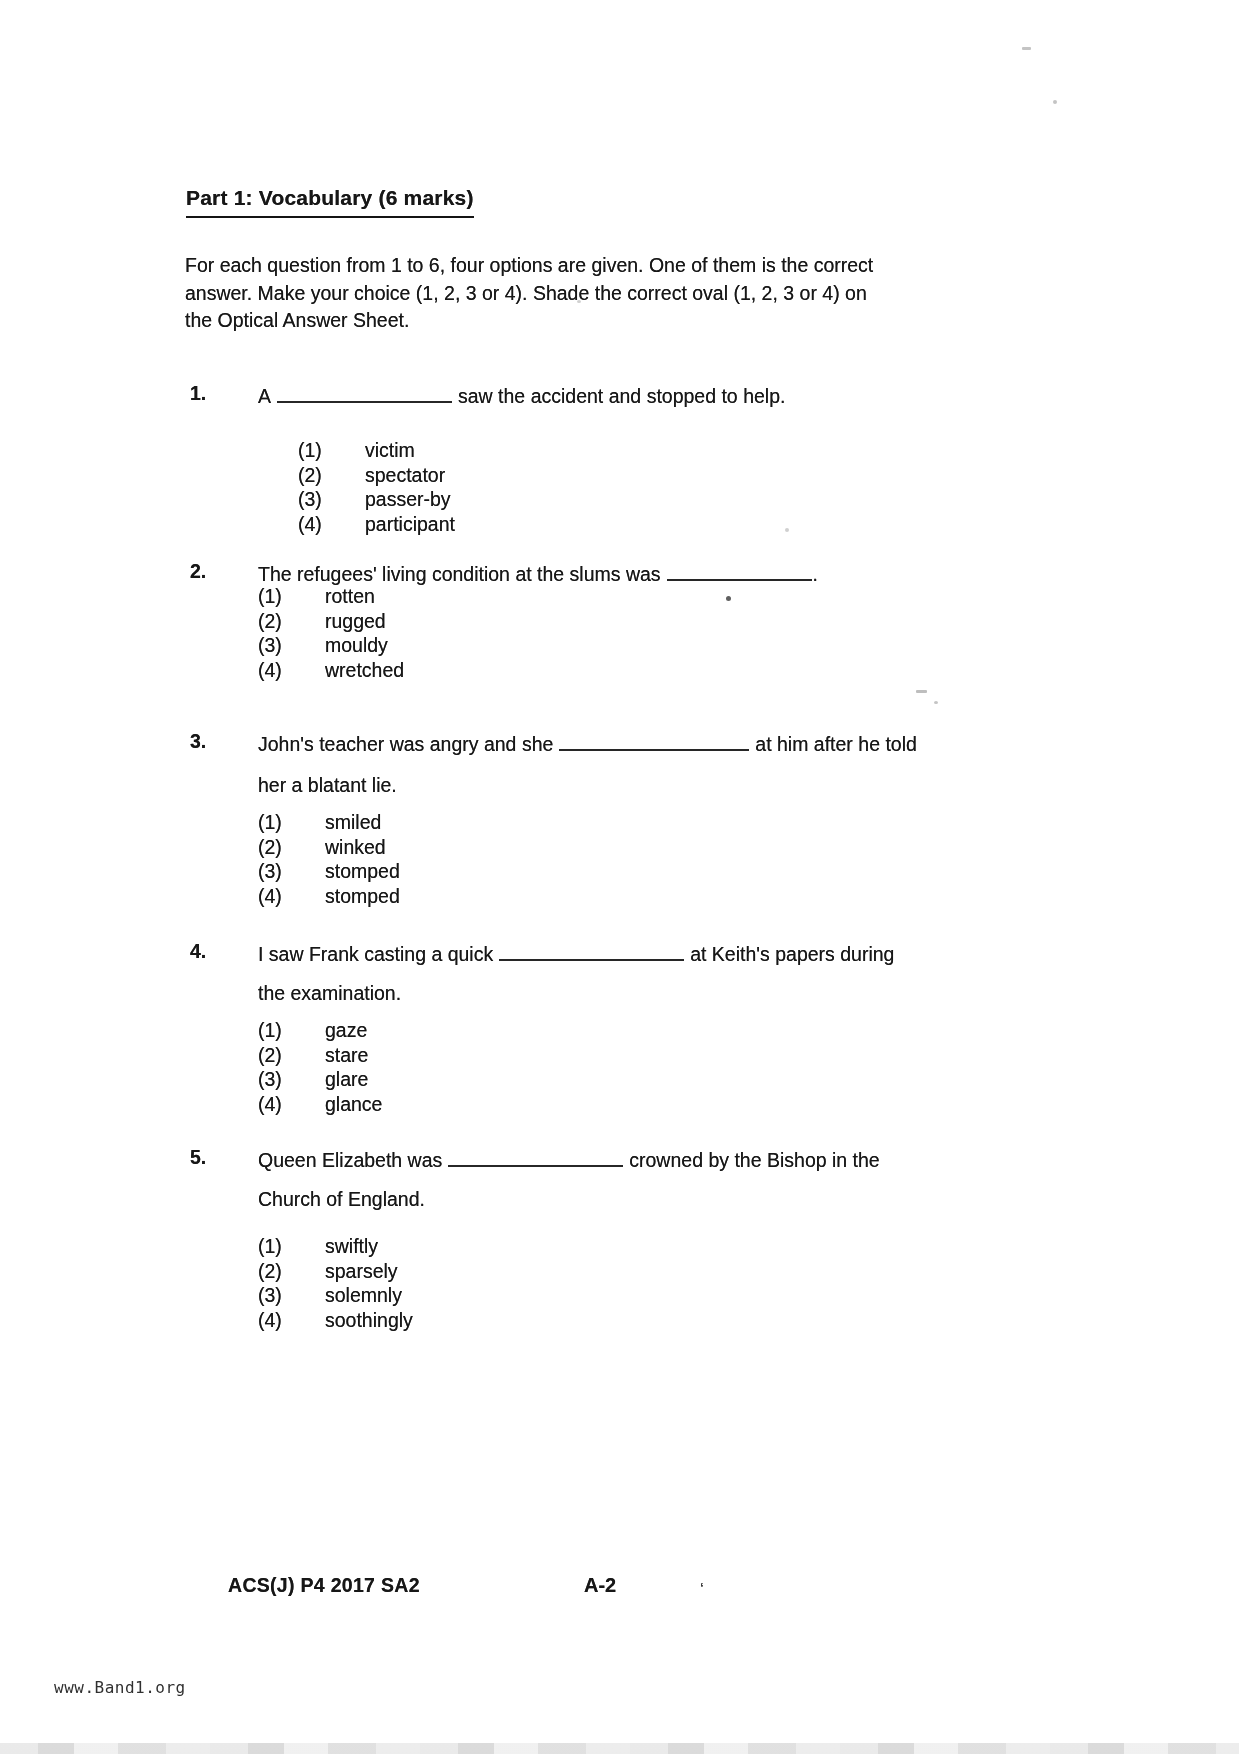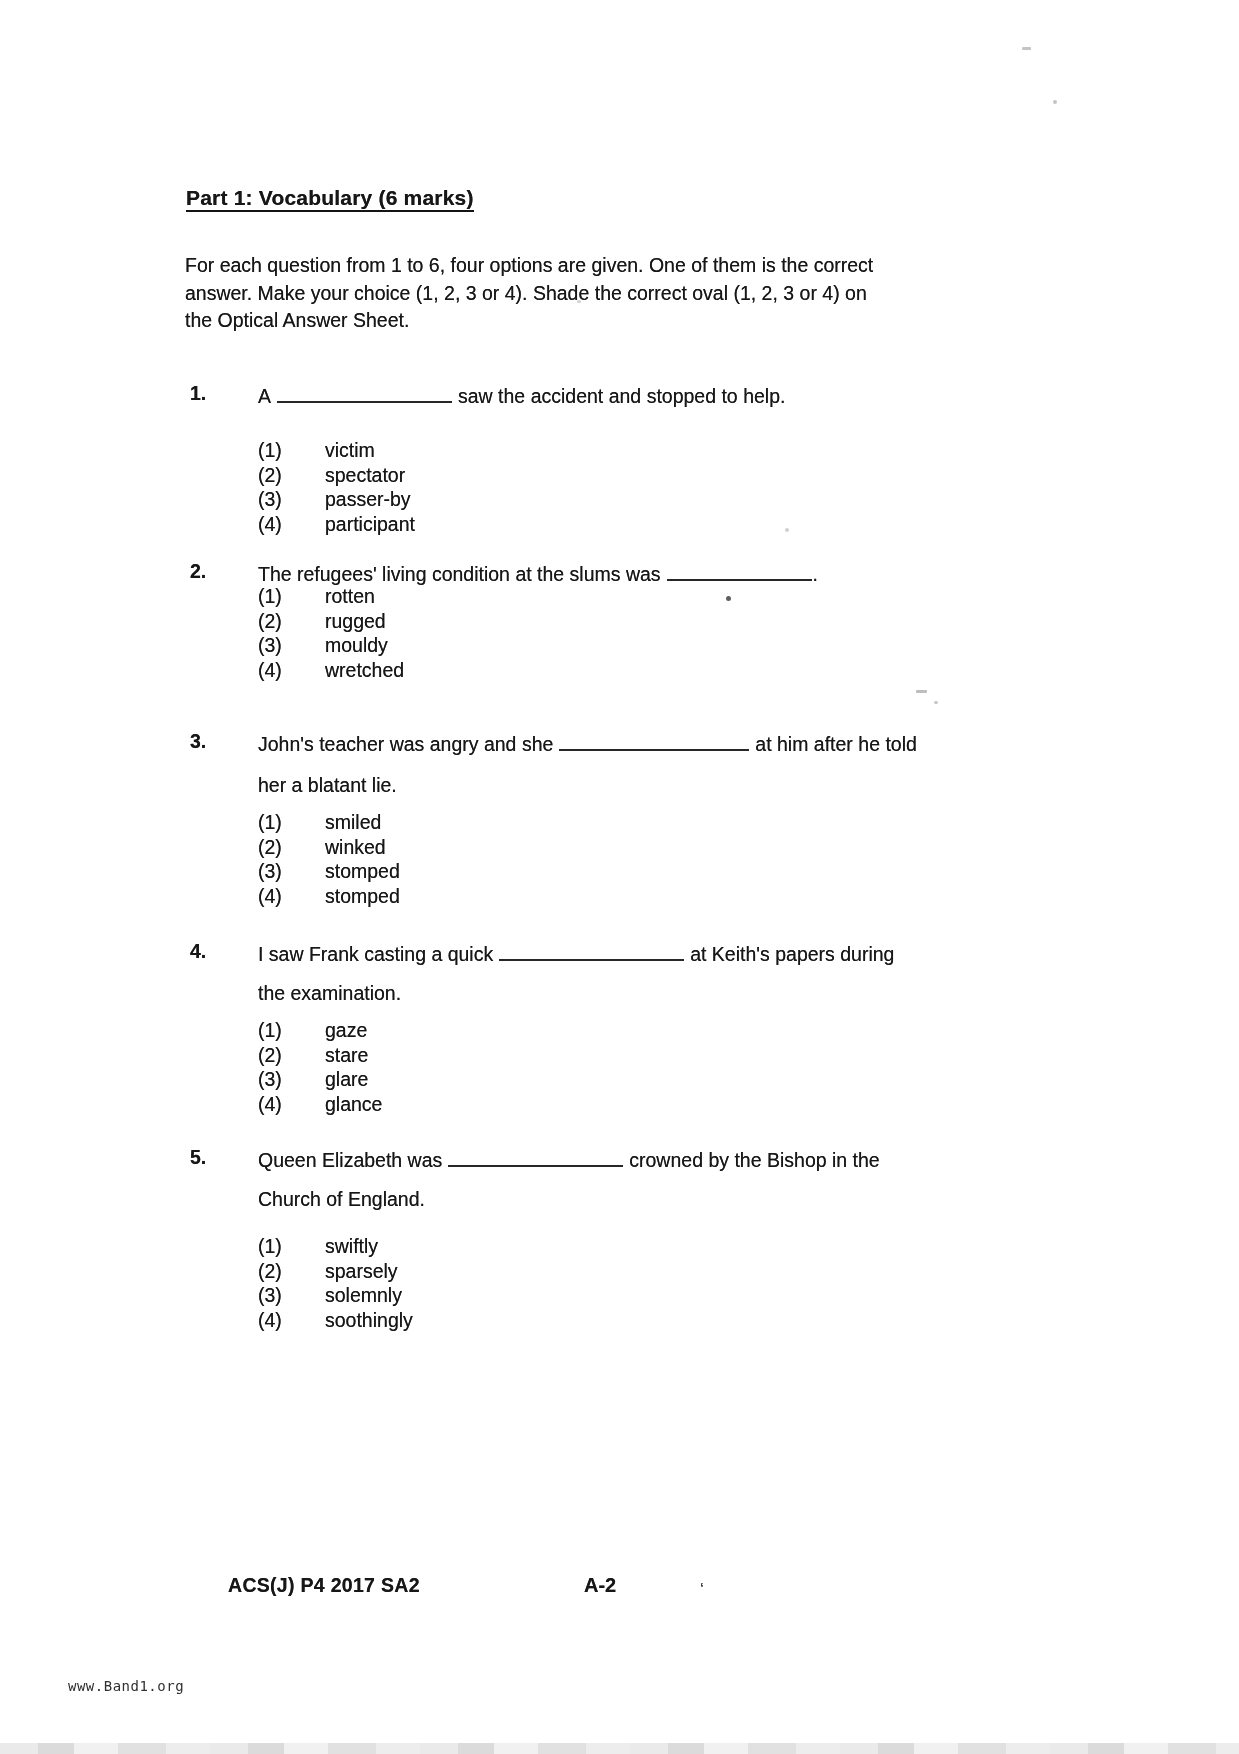--- a/index.html
+++ b/index.html
@@ -15,21 +15,21 @@
   .scan{
     position:absolute;inset:0;
     filter:blur(0.35px) contrast(1.04);
     color:#1b1b1b;
   }
   .scan *{text-shadow:0 0 0.6px rgba(20,20,20,0.75);}
 
   .section-title{
     position:absolute;left:186px;top:186px;
     font-size:21px;font-weight:bold;letter-spacing:0.2px;
-    border-bottom:2.5px solid #181818;padding-bottom:0;
+    border-bottom:2.5px solid #181818;padding-bottom:6px;
     display:inline-block;white-space:nowrap;
   }
   .instructions{
     position:absolute;left:185px;top:252px;
     font-size:19.5px;line-height:27.5px;white-space:nowrap;
   }
 
   .question{position:absolute;left:190px;width:980px;font-size:19.5px;}
   .qnum{position:absolute;left:0;top:0;font-weight:600;}
   .stem{position:absolute;left:68px;top:0;white-space:nowrap;}
@@ -41,23 +41,23 @@
   .blank.tight{margin-right:1px;}
   .opts{position:absolute;left:68px;}
   .opt{height:24.6px;line-height:24.6px;white-space:nowrap;}
   .olabel{display:inline-block;width:67px;}
 
   .footer-code{position:absolute;left:200px;top:1574px;font-size:19.5px;font-weight:600;letter-spacing:0.3px;margin-left:28px;}
   .footer-page{position:absolute;left:584px;top:1574px;font-size:20px;font-weight:600;}
   .footer-stray{position:absolute;left:700px;top:1580px;font-size:17px;color:#3c3c3c;}
 
   .watermark{
-    position:absolute;left:68px;top:1678px;
+    position:absolute;left:54px;top:1678px;
     font-family:"DejaVu Sans Mono", monospace;
-    font-size:14px;color:#303030;letter-spacing:0.5px;
+    font-size:16px;color:#303030;letter-spacing:0.5px;
   }
 
   
   .speck{position:absolute;background:#8a8a8a;border-radius:50%;}
   .dash{position:absolute;background:#7d7d7d;border-radius:1px;}
   .edge-strip{
     position:absolute;left:0;top:1743px;width:1239px;height:11px;
     background:repeating-linear-gradient(90deg,
       #e9e9e9 0 38px,#d9d9d9 38px 74px,#f0f0f0 74px 118px,
       #dfdfdf 118px 166px,#ececec 166px 210px);
@@ -77,21 +77,21 @@
       <div>For each question from 1 to 6, four options are given. One of them is the correct</div>
       <div>answer. Make your choice (1, 2, 3 or 4). Shade the correct oval (1, 2, 3 or 4) on</div>
       <div>the Optical Answer Sheet.</div>
     </div>
 
     <div class="question" style="top:382px;">
       <span class="qnum">1.</span>
       <div class="stem">
         <span>A</span><span class="blank" style="width:175px;"></span><span>saw the accident and stopped to help.</span>
       </div>
-      <div class="opts" style="top:56px;">
+      <div class="opts" style="top:56px;margin-left:40px;">
         <div class="opt"><span class="olabel">(1)</span><span>victim</span></div>
         <div class="opt"><span class="olabel">(2)</span><span>spectator</span></div>
         <div class="opt"><span class="olabel">(3)</span><span>passer-by</span></div>
         <div class="opt"><span class="olabel">(4)</span><span>participant</span></div>
       </div>
     </div>
 
     <div class="question" style="top:560px;">
       <span class="qnum">2.</span>
       <div class="stem">

